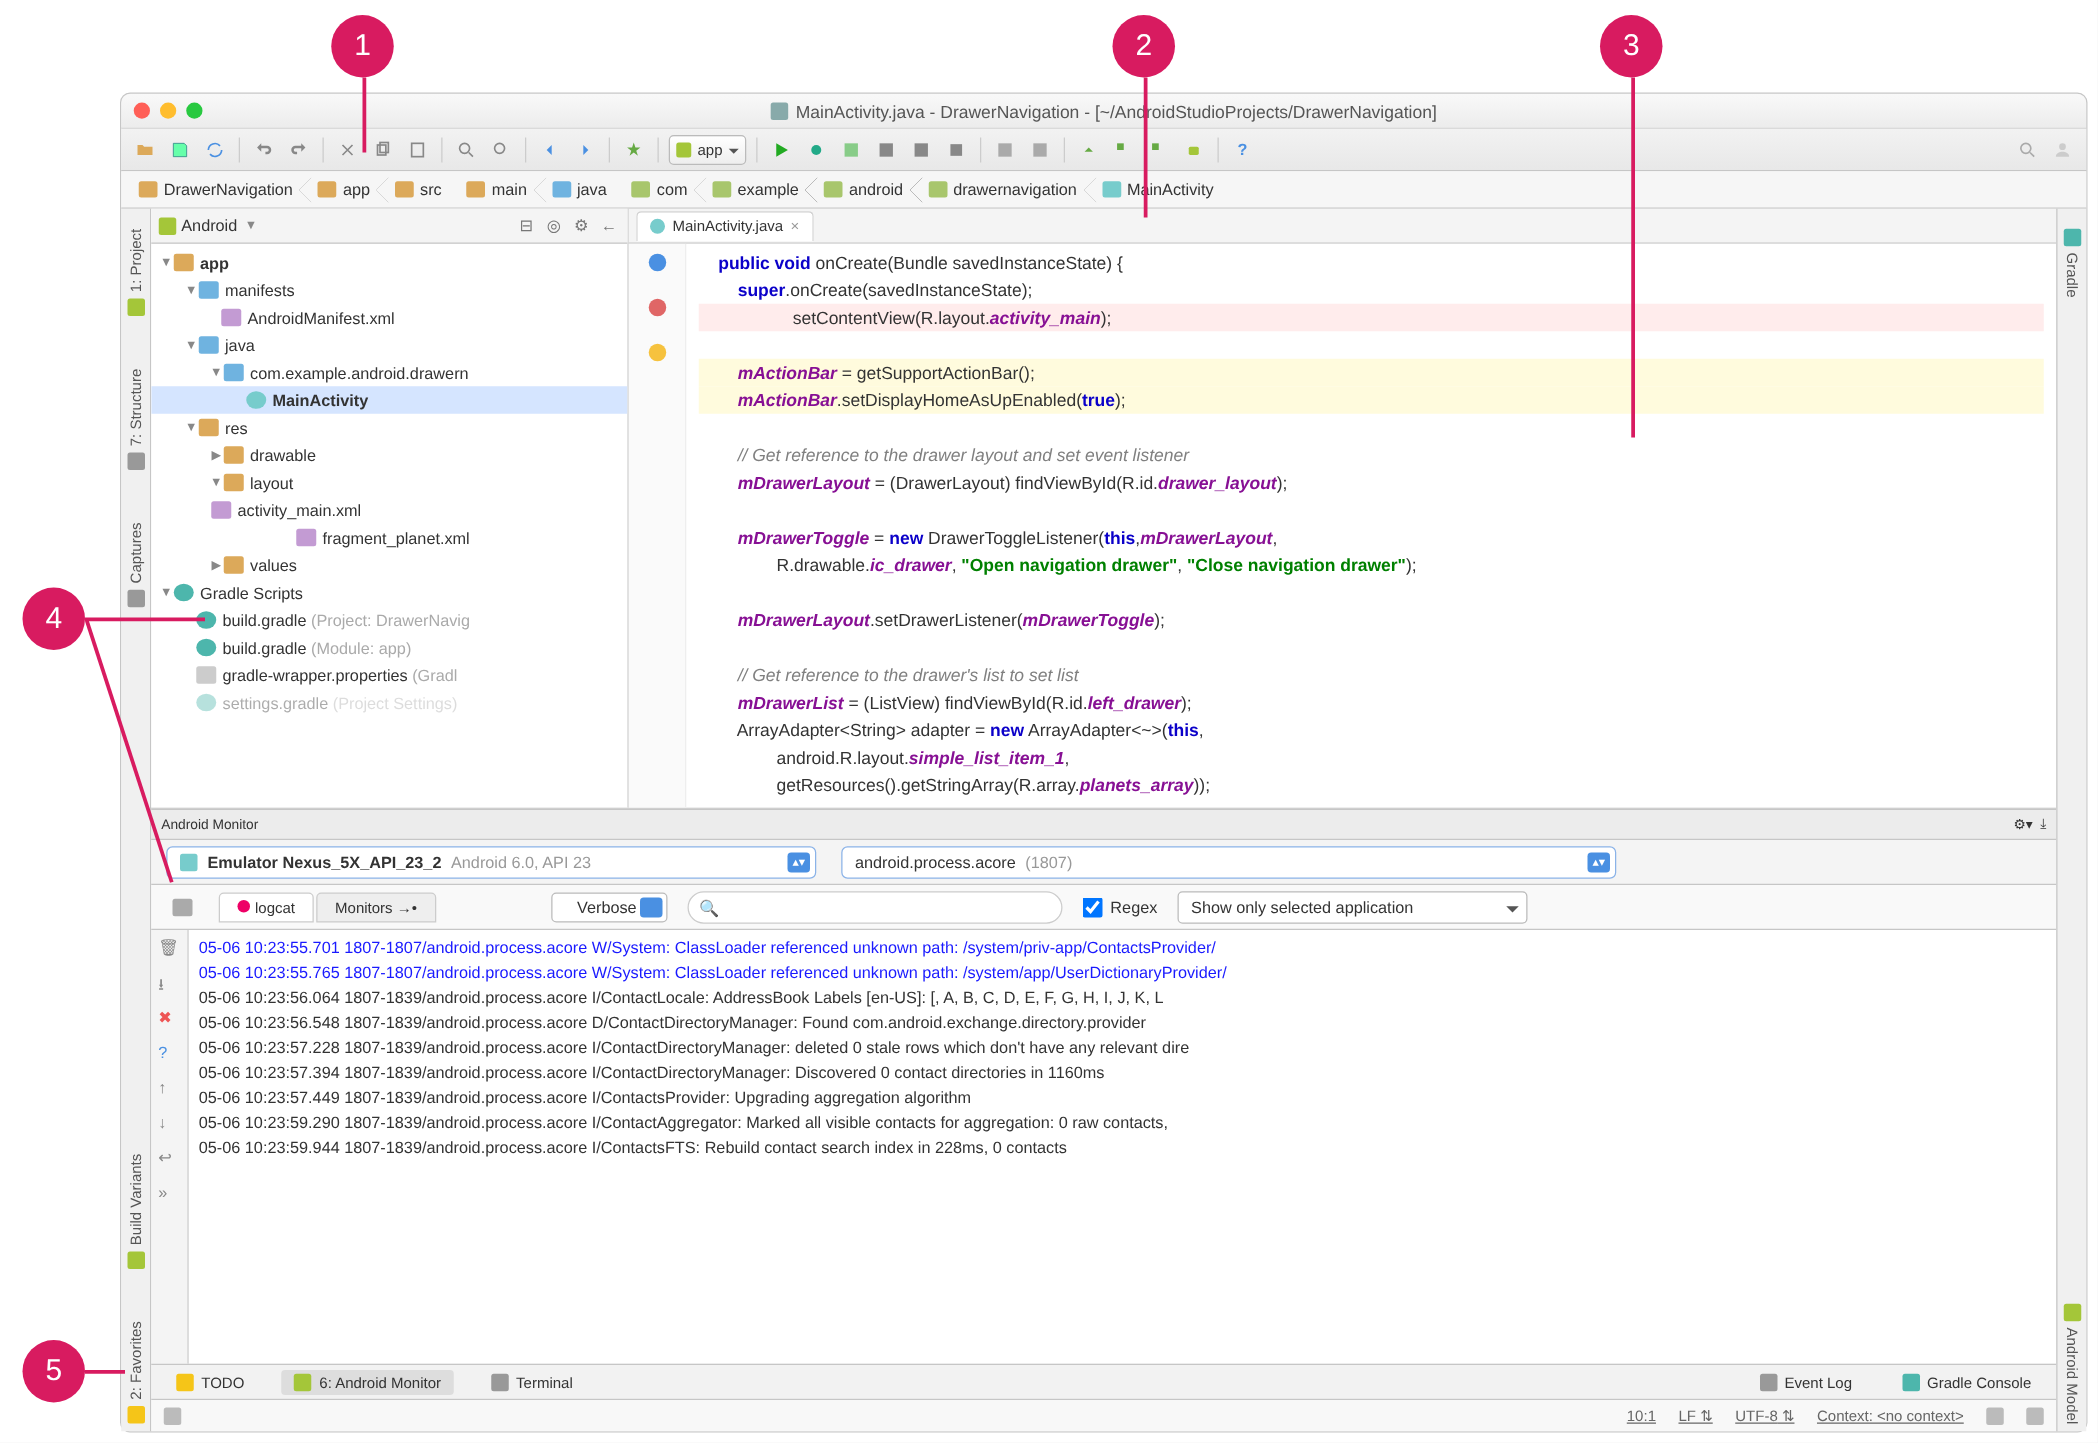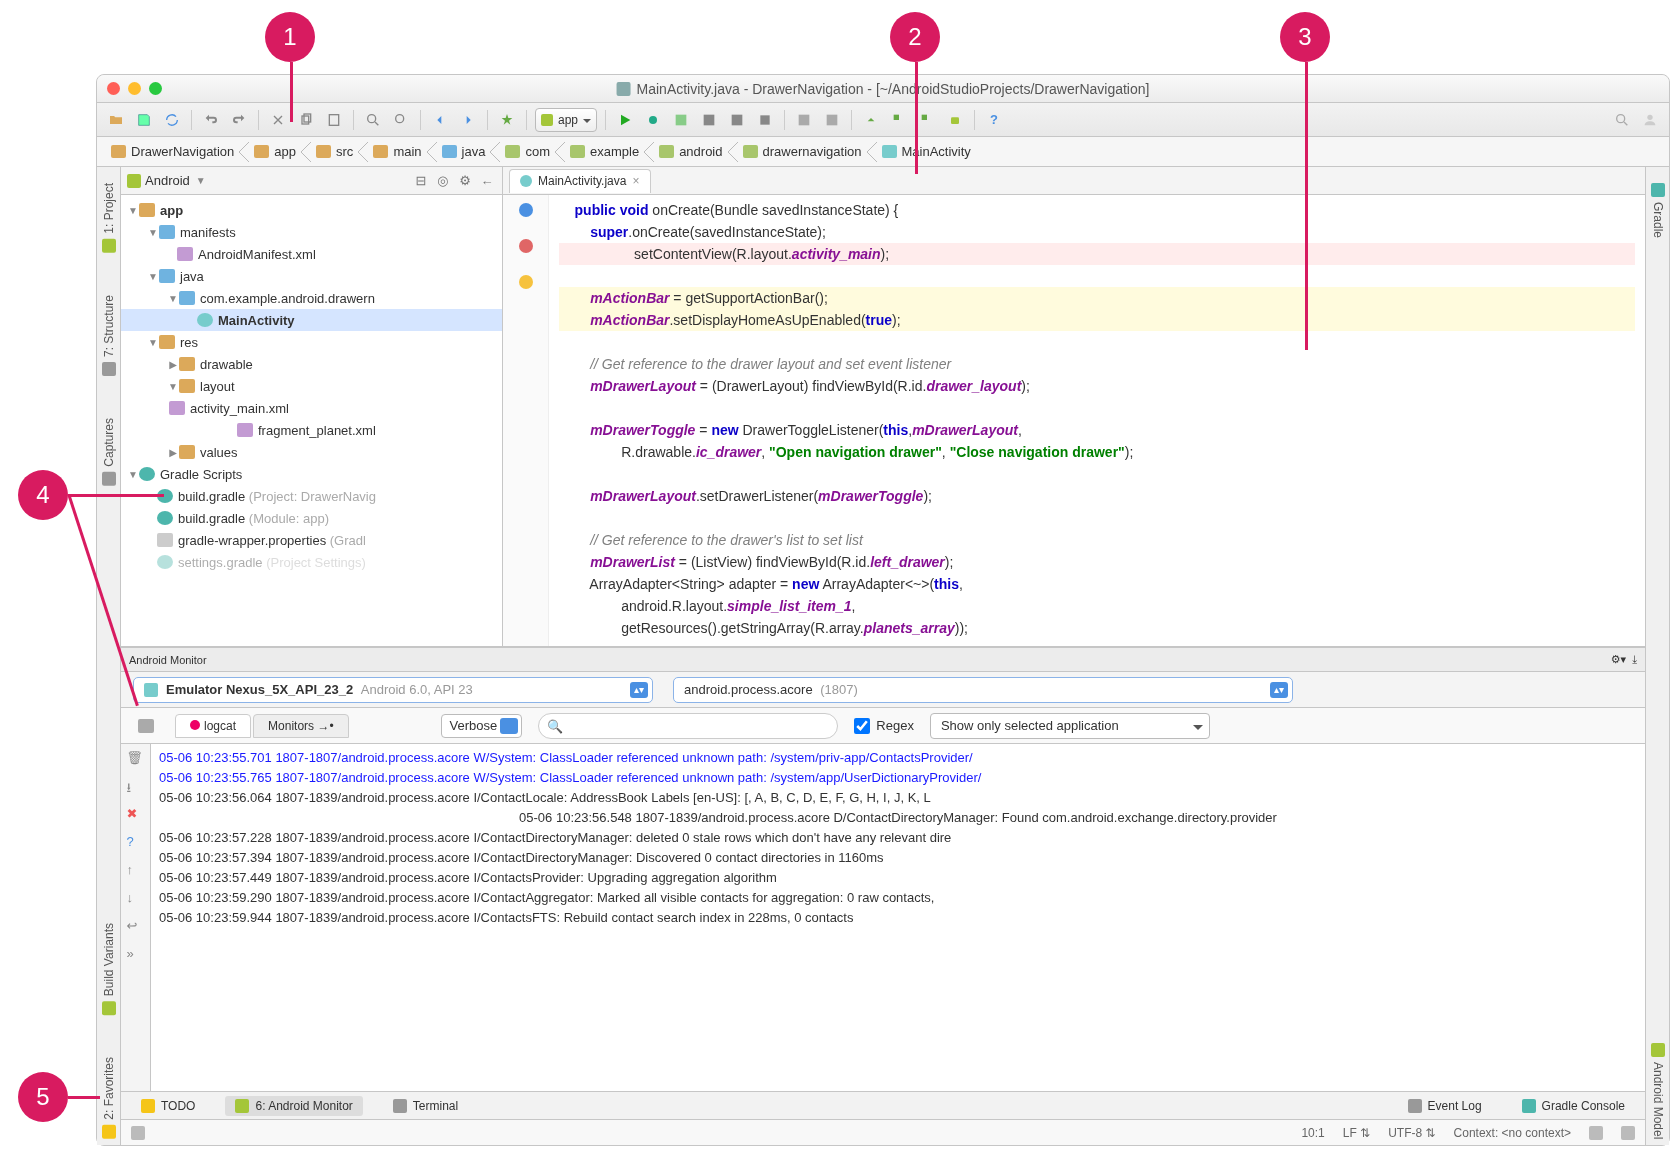--- a/index.html
+++ b/index.html
@@ -96,44 +96,44 @@
 .mon-row{height:36px;display:flex;align-items:center;padding:0 12px;gap:20px;background:#f4f4f4;border-bottom:1px solid var(--border);}
 .combo{height:26px;border:1px solid #8bb3e8;border-radius:5px;background:#fff;display:flex;align-items:center;padding:0 26px 0 10px;position:relative;font-size:13px;}
 .combo::after{content:'';position:absolute;right:4px;top:4px;bottom:4px;width:18px;background:#4a90e2;border-radius:3px;}
 .combo .arrows{position:absolute;right:8px;color:#fff;font-size:10px;z-index:2;}
 .combo .fade{color:#999;margin-left:4px;}
 .mon-row2{height:36px;display:flex;align-items:center;padding:0 12px;gap:16px;background:#f9f9f9;border-bottom:1px solid var(--border);}
 .subtabs{display:flex;gap:2px;}
 .subtab{padding:4px 14px;border:1px solid #ccc;border-radius:4px 4px 0 0;background:#fff;font-size:12px;cursor:pointer;}
 .subtab.inactive{background:#eee;}
 .subtab .dot{width:10px;height:10px;display:inline-block;border-radius:50%;margin-right:4px;}
-.verbose{height:24px;border:1px solid #bbb;border-radius:4px;padding:0 24px 0 8px;display:flex;align-items:center;position:relative;background:#fff;}
+.verbose{height:24px;border:1px solid #bbb;border-radius:4px;padding:0 24px 0 20px;display:flex;align-items:center;position:relative;background:#fff;}
 .verbose::after{content:'';position:absolute;right:3px;top:3px;bottom:3px;width:18px;background:#4a90e2;border-radius:3px;}
 .search{flex:0 0 300px;height:26px;border:1px solid #ccc;border-radius:13px;padding:0 12px 0 30px;position:relative;background:#fff;}
 .search .mag{position:absolute;left:8px;top:5px;color:#aaa;}
 .chk{display:flex;align-items:center;gap:6px;}
 .chk input{width:16px;height:16px;}
 .filter-sel{height:26px;border:1px solid #bbb;border-radius:4px;padding:0 24px 0 10px;display:flex;align-items:center;position:relative;background:#fff;min-width:280px;}
 .filter-sel::after{content:'';position:absolute;right:6px;border:5px solid transparent;border-top-color:#555;top:11px;}
 .log-area{flex:1;display:flex;min-height:0;}
 .log-gutter{width:30px;background:#f4f4f4;border-right:1px solid var(--border);display:flex;flex-direction:column;align-items:center;padding:6px 0;gap:10px;}
 .log-gutter span{width:18px;height:18px;display:block;color:#888;cursor:pointer;}
 .log{flex:1;overflow:auto;font-family:Menlo,Consolas,monospace;font-size:13px;line-height:20px;padding:4px 8px;background:#fff;white-space:pre;}
 .lw{color:#1a1aff;}
 .li{color:#333;}
-.ld{color:#333;text-align:center;}
+.ld{color:#333;}
 
 
 .tool-windows{height:28px;border-top:1px solid var(--border);display:flex;align-items:center;padding:0 10px;gap:20px;background:#f2f2f2;font-size:12px;}
 .twbtn{display:flex;align-items:center;gap:6px;padding:3px 10px;cursor:pointer;border-radius:3px;}
 .twbtn.active{background:#ddd;}
 .twbtn .twicon{width:14px;height:14px;background:#999;border-radius:2px;}
 .tool-windows .right{margin-left:auto;display:flex;gap:20px;}
 .status-bar{height:26px;border-top:1px solid var(--border);display:flex;align-items:center;padding:0 10px;background:#f8f8f8;font-size:12px;color:#666;gap:18px;}
-.status-bar .right{margin-left:auto;display:flex;gap:18px;align-items:center;}
+.status-bar .right{margin-left:auto;display:flex;gap:18px;align-items:center;text-decoration:underline;}
 .sbicon{width:14px;height:14px;background:#bbb;border-radius:2px;}
 </style>
 </head>
 <body>
 
 <div class="ann" style="left:265px;top:12px;">1</div>
 <div class="ann" style="left:890px;top:12px;">2</div>
 <div class="ann" style="left:1280px;top:12px;">3</div>
 <div class="ann" style="left:18px;top:470px;">4</div>
 <div class="ann" style="left:18px;top:1072px;">5</div>

